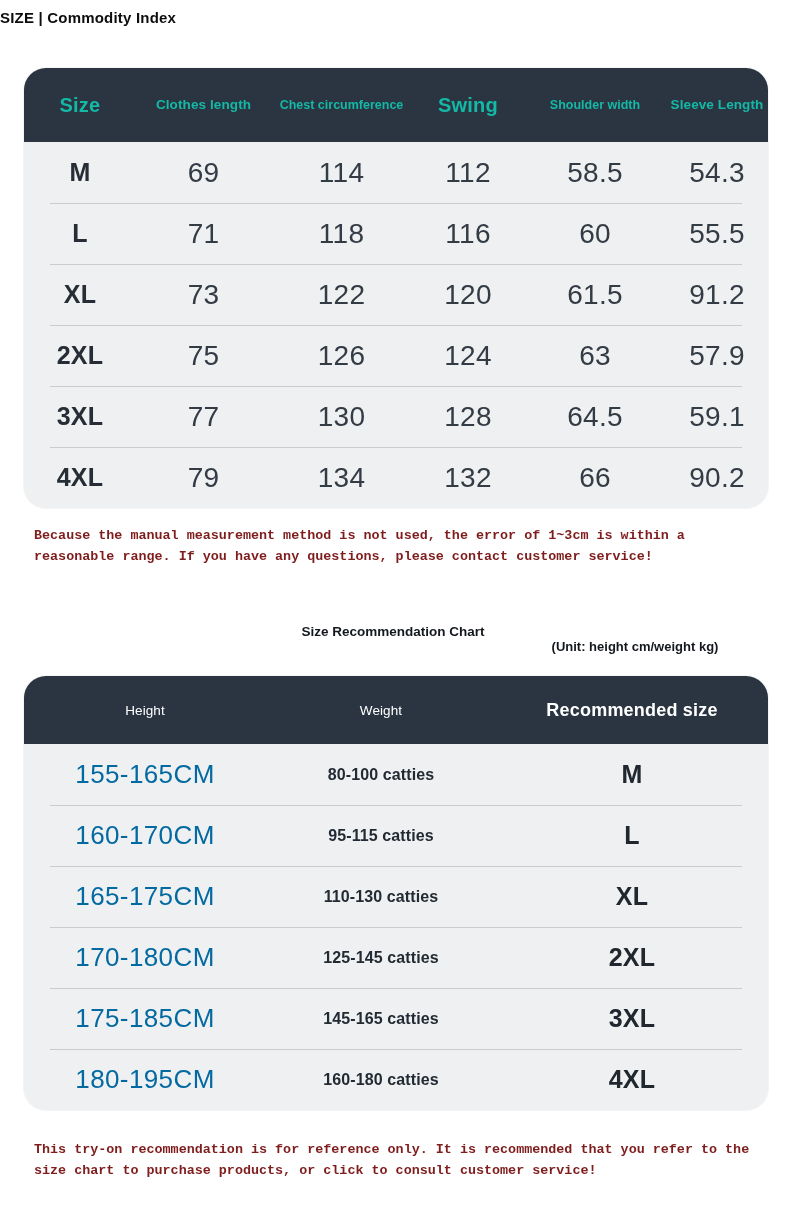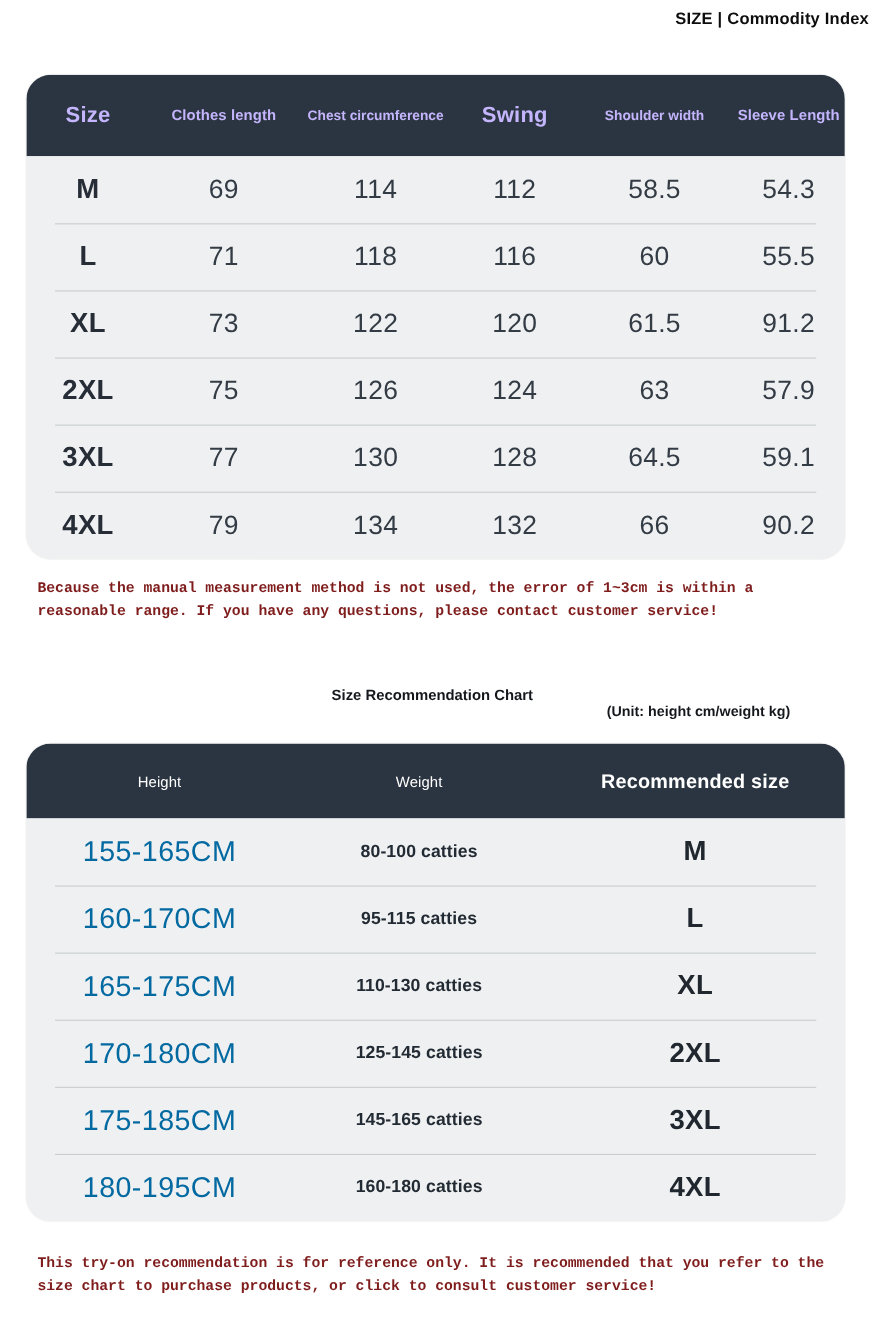--- a/index.html
+++ b/index.html
@@ -16,21 +16,21 @@
     color: #2d353f;
     overflow: hidden;
   }
 
   
   .page-title {
     position: absolute;
     top: 9px;
     left: 0;
     width: 790px;
-    text-align: right;
+    text-align: left;
     font-size: 15px;
     font-weight: bold;
     letter-spacing: .2px;
     color: #0d0d0d;
   }
 
   
   .card {
     position: absolute;
     left: 24px;
@@ -74,29 +74,29 @@
 
   
   .t1-c0 { width: 112px; }
   .t1-c1 { width: 135px; }
   .t1-c2 { width: 141px; }
   .t1-c3 { width: 112px; }
   .t1-c4 { width: 142px; }
   .t1-c5 { width: 102px; }
 
   #table-size .card-head .cell {
-    color: #c4b5fd;
+    color: #14b8a6;
     line-height: 1.12;
   }
   .th-xl   { font-size: 20px; font-weight: bold; letter-spacing: .2px; }
   .th-md   { font-size: 13.5px; font-weight: bold; color: #eceef0; letter-spacing: .1px; }
   .th-sm   { font-size: 12.5px; font-weight: bold; color: #e4e7ea; letter-spacing: 0; }
 
   #table-size .cell.data {
-    font-size: 24px;
+    font-size: 28px;
     font-weight: 300;
     color: #333b45;
     letter-spacing: .3px;
   }
   #table-size .cell.data.size-label {
     font-size: 25px;
     font-weight: bold;
     color: #262d36;
   }
 

